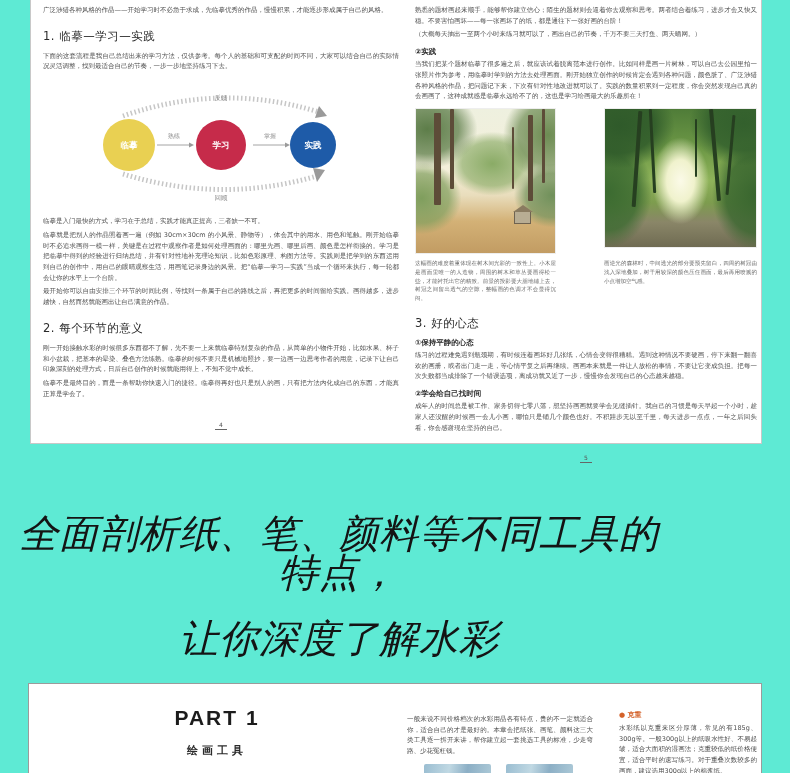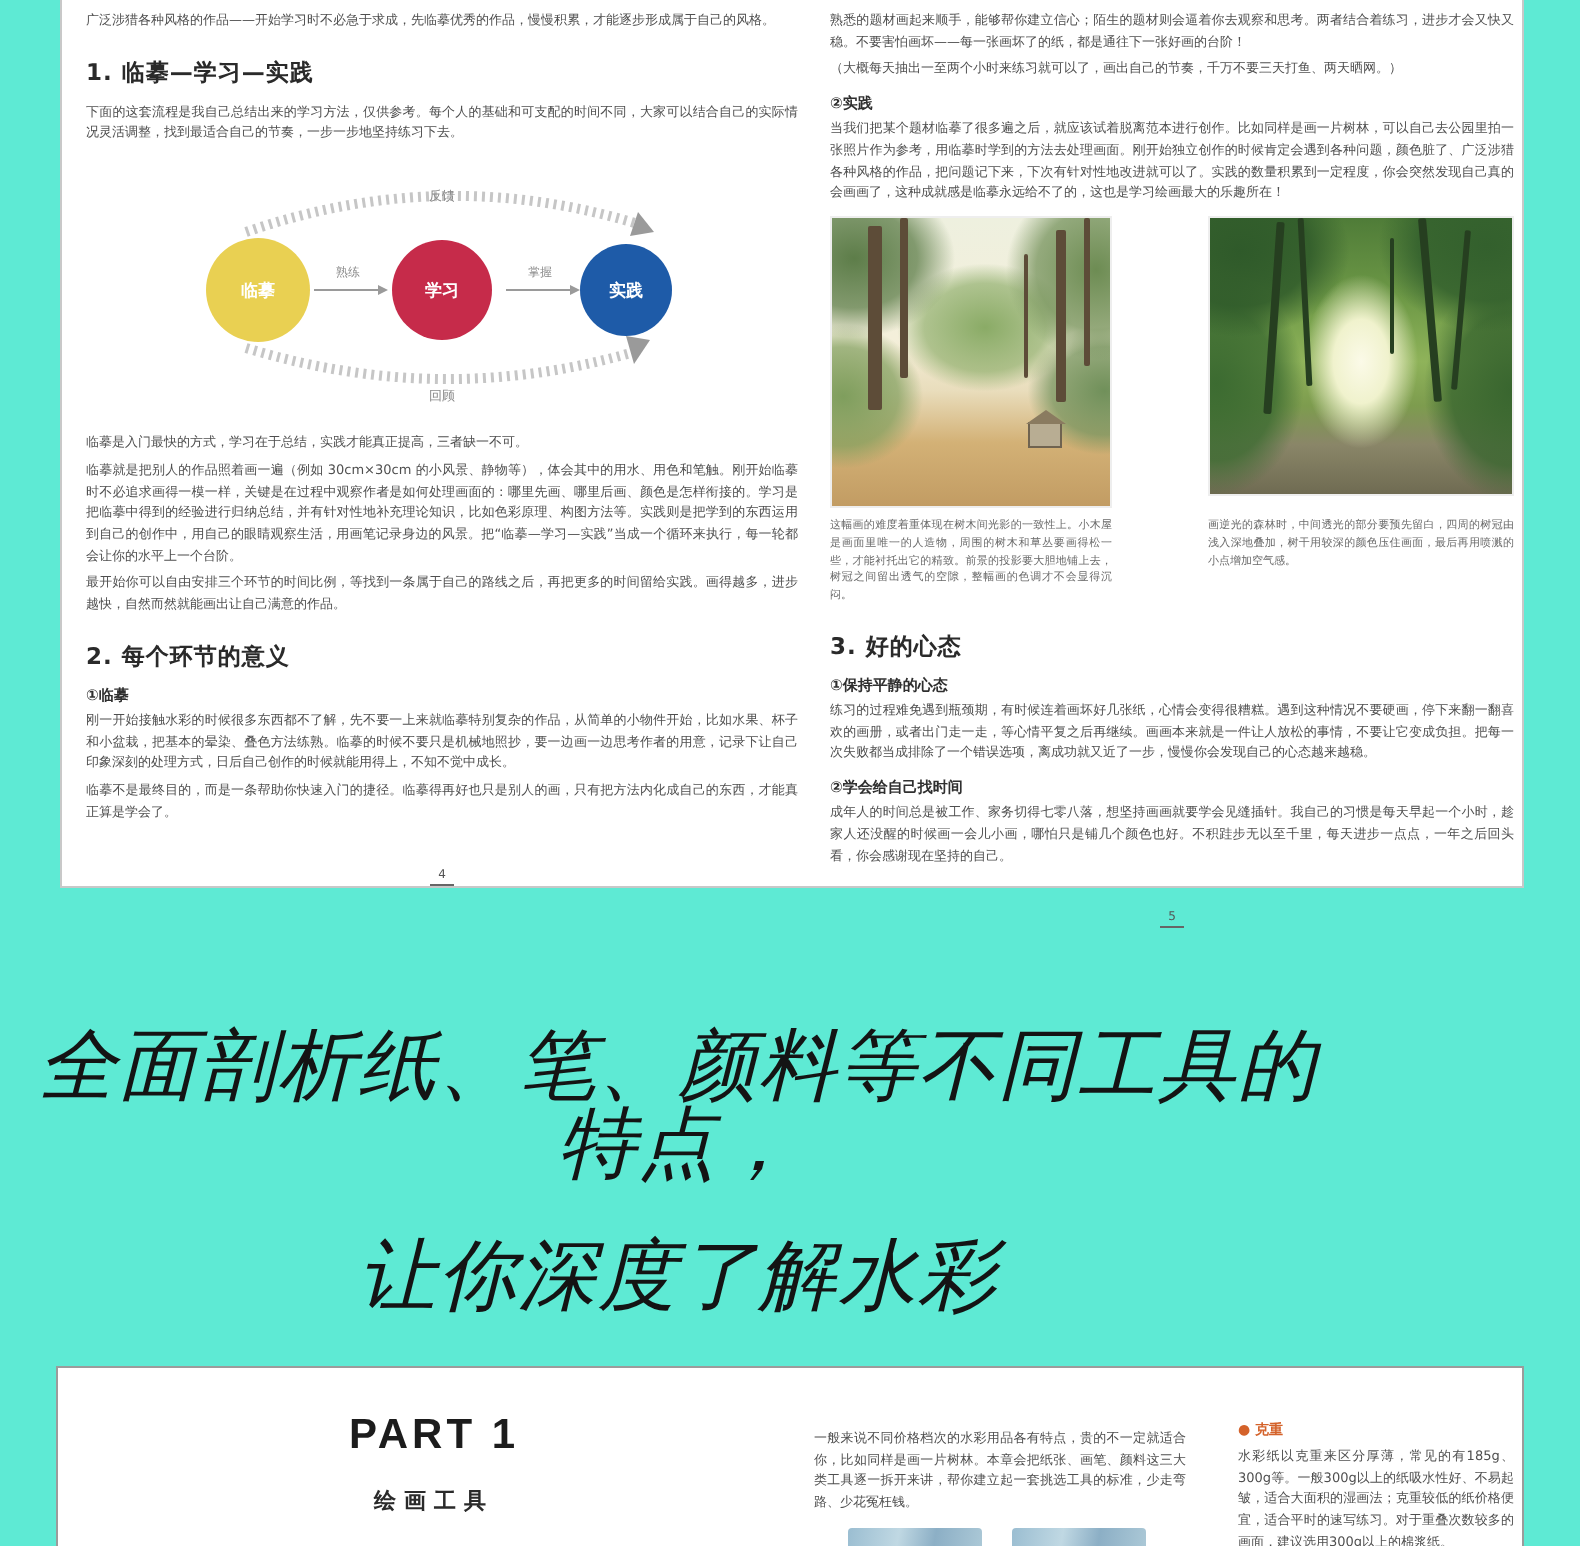--- a/index.html
+++ b/index.html
@@ -13,21 +13,21 @@
   
   .spread-top {
     position:absolute; left:30px; top:-8px; width:732px; height:452px;
     border:1px solid #c8c8c8; background:#fff;
   }
   .page { position:absolute; top:12px; }
   .page-left  { left:12px;  width:356px; }
   .page-right { left:384px; width:342px; }
   .tiny  { font-size:6.5px; line-height:1.65; color:#4f4f4f; text-align:justify; }
   .tiny p { margin-bottom:3px; }
-  .h-num { font-size:11.5px; font-weight:bold; color:#2a2a2a; letter-spacing:0.5px; margin:13px 0 7px; }
+  .h-num { font-size:11.5px; font-weight:normal; color:#2a2a2a; letter-spacing:0.5px; margin:13px 0 7px; }
   .h-sub { font-size:7.5px; font-weight:bold; color:#2f2f2f; margin:7px 0 2px; }
   .pagenum { text-align:center; margin-top:12px; }
   .pagenum span { font-size:6px; color:#555; border-bottom:1px solid #666; padding:0 4px 1px; }
   .diagram-wrap { margin:6px auto 4px; width:320px; }
   
   .img-row { display:flex; justify-content:space-between; margin-top:6px; }
   .cap-row { display:flex; justify-content:space-between; margin-top:5px; }
   .cap { font-size:5.5px; line-height:1.6; color:#6a6a6a; text-align:justify; }
   .painting { position:relative; overflow:hidden; border:1px solid #eee; }
   .painting-left {
@@ -122,21 +122,20 @@
         </svg>
       </div>
 
       <div class="tiny">
         <p>临摹是入门最快的方式，学习在于总结，实践才能真正提高，三者缺一不可。</p>
         <p>临摹就是把别人的作品照着画一遍（例如 30cm×30cm 的小风景、静物等），体会其中的用水、用色和笔触。刚开始临摹时不必追求画得一模一样，关键是在过程中观察作者是如何处理画面的：哪里先画、哪里后画、颜色是怎样衔接的。学习是把临摹中得到的经验进行归纳总结，并有针对性地补充理论知识，比如色彩原理、构图方法等。实践则是把学到的东西运用到自己的创作中，用自己的眼睛观察生活，用画笔记录身边的风景。把“临摹—学习—实践”当成一个循环来执行，每一轮都会让你的水平上一个台阶。</p>
         <p>最开始你可以自由安排三个环节的时间比例，等找到一条属于自己的路线之后，再把更多的时间留给实践。画得越多，进步越快，自然而然就能画出让自己满意的作品。</p>
       </div>
 
       <div class="h-num">2. 每个环节的意义</div>
-      <div class="h-sub">①临摹</div>
       <div class="tiny">
         <p>刚一开始接触水彩的时候很多东西都不了解，先不要一上来就临摹特别复杂的作品，从简单的小物件开始，比如水果、杯子和小盆栽，把基本的晕染、叠色方法练熟。临摹的时候不要只是机械地照抄，要一边画一边思考作者的用意，记录下让自己印象深刻的处理方式，日后自己创作的时候就能用得上，不知不觉中成长。</p>
         <p>临摹不是最终目的，而是一条帮助你快速入门的捷径。临摹得再好也只是别人的画，只有把方法内化成自己的东西，才能真正算是学会了。</p>
       </div>
 
       <div class="pagenum"><span>4</span></div>
     </div>
 
     <div class="page page-right">
       <div class="tiny">
@@ -185,21 +184,21 @@
     <div class="line line2">让你深度了解水彩</div>
     <div class="down-arrow">▼</div>
   </div>
 
   <div class="spread-bottom">
     <div class="part-block">
       <div class="part-title">PART 1</div>
       <div class="part-sub">绘画工具</div>
     </div>
 
-    <div class="col-a tiny">一般来说不同价格档次的水彩用品各有特点，贵的不一定就适合你，比如同样是画一片树林。本章会把纸张、画笔、颜料这三大类工具逐一拆开来讲，帮你建立起一套挑选工具的标准，少走弯路、少花冤枉钱。</div>
+    <div class="col-a tiny">一般来说不同价格档次的水彩用品各有特点，贵的不一定就适合你，适合自己的才是最好的。本章会把纸张、画笔、颜料这三大类工具逐一拆开来讲，帮你建立起一套挑选工具的标准，少走弯路、少花冤枉钱。</div>
 
     <div class="col-b">
       <div class="bullet-head" style="color: rgb(212, 98, 42);">● 克重</div>
       <div class="tiny">水彩纸以克重来区分厚薄，常见的有185g、300g等。一般300g以上的纸吸水性好、不易起皱，适合大面积的湿画法；克重较低的纸价格便宜，适合平时的速写练习。对于重叠次数较多的画面，建议选用300g以上的棉浆纸。</div>
     </div>
 
     <div class="swatch swatch-1"></div>
     <div class="swatch swatch-2"></div>
   </div>
 

